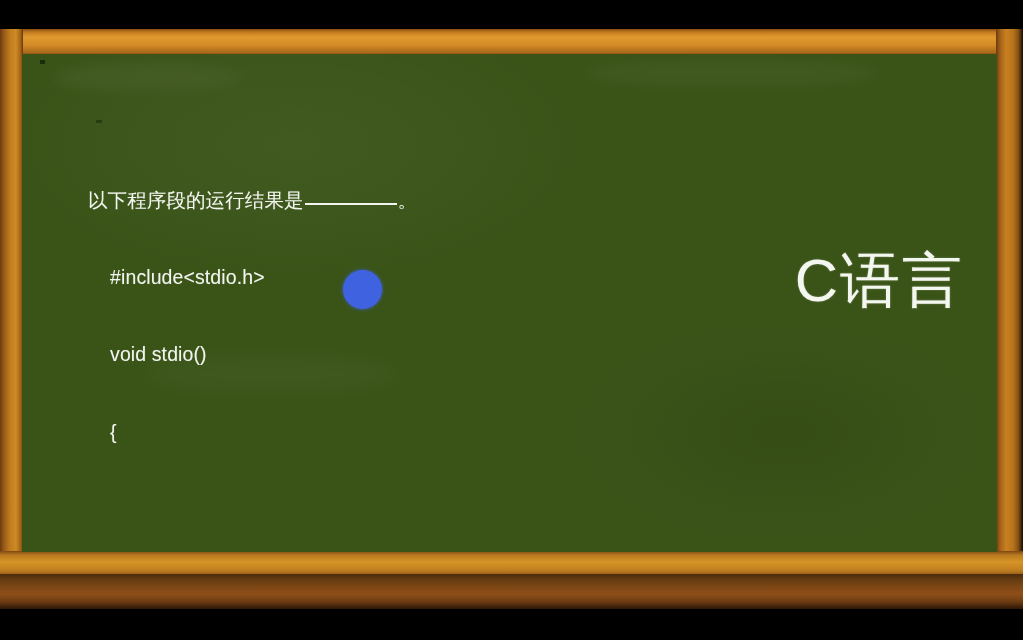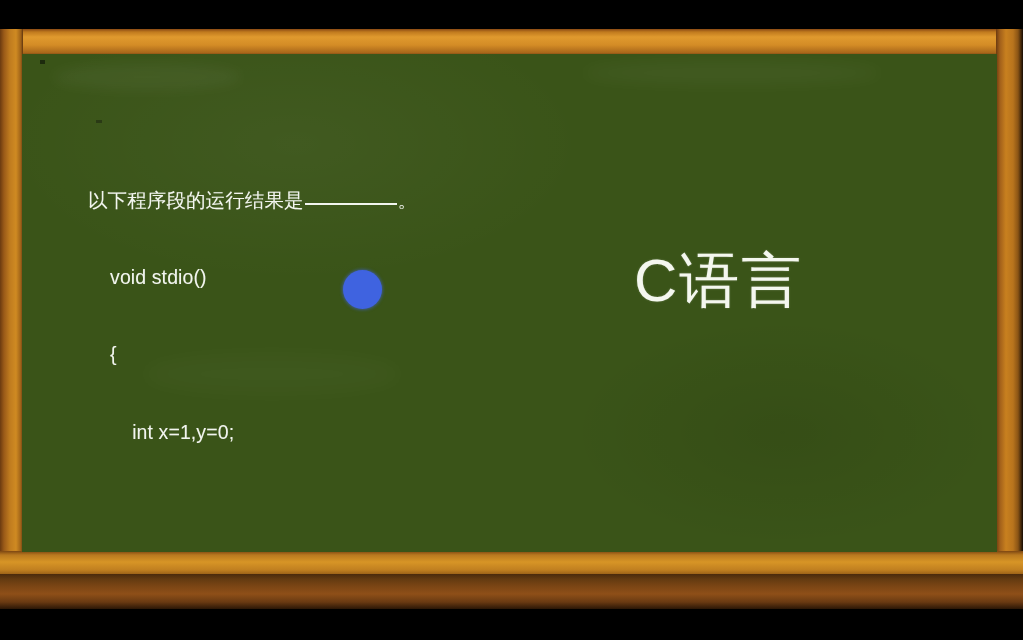--- a/index.html
+++ b/index.html
@@ -129,21 +129,21 @@
     vertical-align: 2px;
     margin: 0 1px;
   }
 
   
   #title {
     position: absolute;
     left: 612px;
     top: 188px;
     width: 330px;
-    text-align: left;
+    text-align: right;
     color: #f4f7ef;
     font-size: 60px;
     line-height: 78px;
     letter-spacing: 2px;
     text-shadow: 0 0 2px rgba(255,255,255,0.3);
   }
   #title .tline { display: block; }
 
   
   #pointer-dot {
@@ -174,23 +174,23 @@
   <div id="board">
 
     <div class="smudge smudge-a"></div>
     <div class="smudge smudge-b"></div>
     <div class="smudge smudge-c"></div>
     <div class="speck"></div>
     <div class="speck2"></div>
 
     <div id="code-block">
       <span class="line"><span>以下程序段的运行结果是</span><span class="blank-underline"></span><span>。</span></span>
+      <span class="line">    #include&lt;stdio.h&gt;</span>
       <span class="line">    void stdio()</span>
       <span class="line">    {</span>
-      <span class="line">        int x=1,y=0;</span>
       
       
       
       
       
       
       
       
       
       

